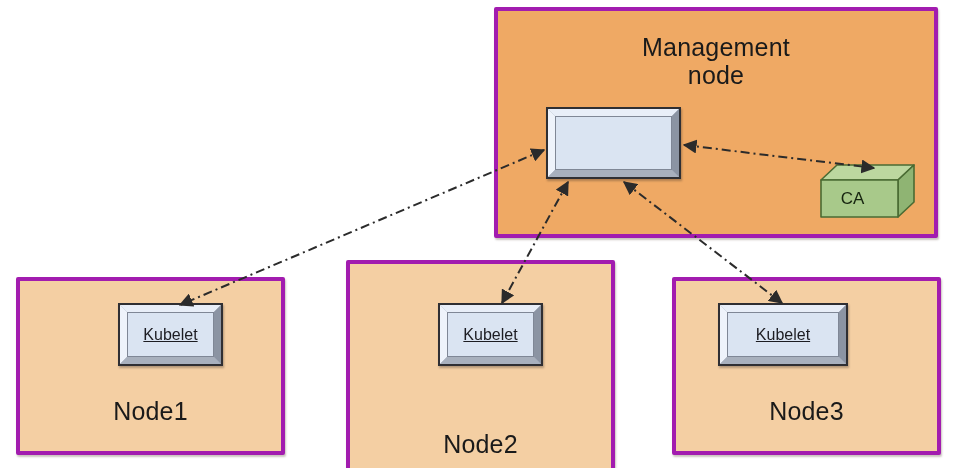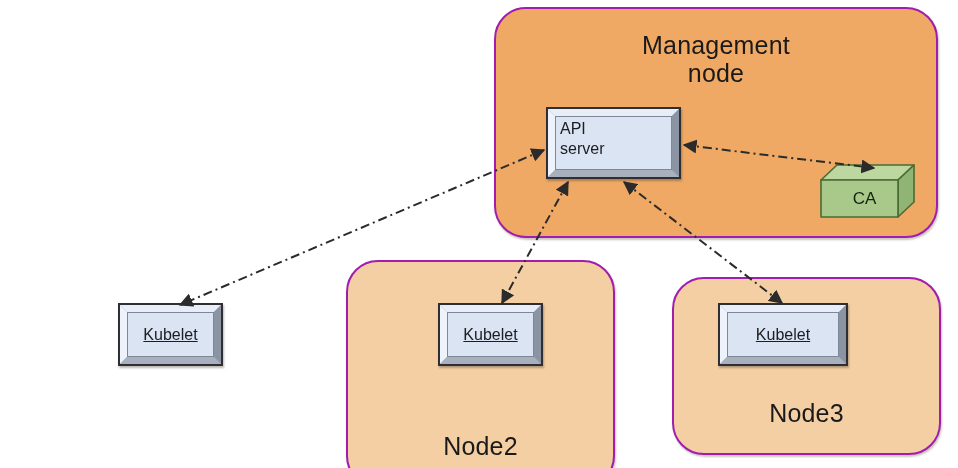--- a/index.html
+++ b/index.html
@@ -15,22 +15,22 @@
     position: relative;
     width: 958px;
     height: 468px;
     background: #ffffff;
     overflow: hidden;
   }
   
   .zone {
     position: absolute;
     box-sizing: border-box;
-    border: 2px solid #a21caf;
-    border-radius: 32px;
+    border: 4px solid #a21caf;
+    border-radius: 2px;
     box-shadow: 1px 2px 2px rgba(80,60,40,0.30);
   }
   .zone-mgmt {
     background: #efa964;
   }
   .zone-node {
     background: #f4cfa3;
   }
   .zone-title {
     position: absolute;
@@ -117,21 +117,20 @@
     position: absolute;
   }
   .cuboid-label {
     position: absolute;
     left: 0;
     top: 26px;
     width: 65px;
     text-align: center;
     font-size: 17px;
     color: #16240f;
-    padding-left: 12px;
   }
   
   #links {
     position: absolute;
     top: 0; left: 0;
     width: 958px;
     height: 468px;
     pointer-events: none;
   }
 </style>
@@ -146,33 +145,34 @@
   </div>
 
   <div class="bevel" style="left:546px; top:107px; width:135px; height:72px;">
     <div class="bevel-face">
       <span class="face-top"></span>
       <span class="face-left"></span>
       <span class="face-right"></span>
       <span class="face-bottom"></span>
     </div>
     <div class="bevel-inner"></div>
-    <div class="bevel-label">API
-server</div>
   </div>
 
   <div class="cuboid" style="left:820px; top:163px; width:96px; height:56px;">
     <svg width="96" height="56" viewBox="0 0 96 56">
       <polygon points="1,17 17,2 94,2 78,17" fill="#bcd79f" stroke="#4a6b33" stroke-width="1.6" stroke-linejoin="round"></polygon>
       <polygon points="78,17 94,2 94,39 78,54" fill="#8fb473" stroke="#4a6b33" stroke-width="1.6" stroke-linejoin="round"></polygon>
       <rect x="1" y="17" width="77" height="37" fill="#a8c98a" stroke="#4a6b33" stroke-width="1.6" stroke-linejoin="round"></rect>
     </svg>
     <div class="cuboid-label">CA</div>
   </div>
 
+  <div class="zone zone-node" style="left:16px; top:277px; width:269px; height:178px;">
+    <div class="zone-title node-title">Node1</div>
+  </div>
   <div class="bevel" style="left:118px; top:303px; width:105px; height:63px;">
     <div class="bevel-face">
       <span class="face-top"></span>
       <span class="face-left"></span>
       <span class="face-right"></span>
       <span class="face-bottom"></span>
     </div>
     <div class="bevel-inner"></div>
     <div class="bevel-label centered">Kubelet</div>
   </div>

